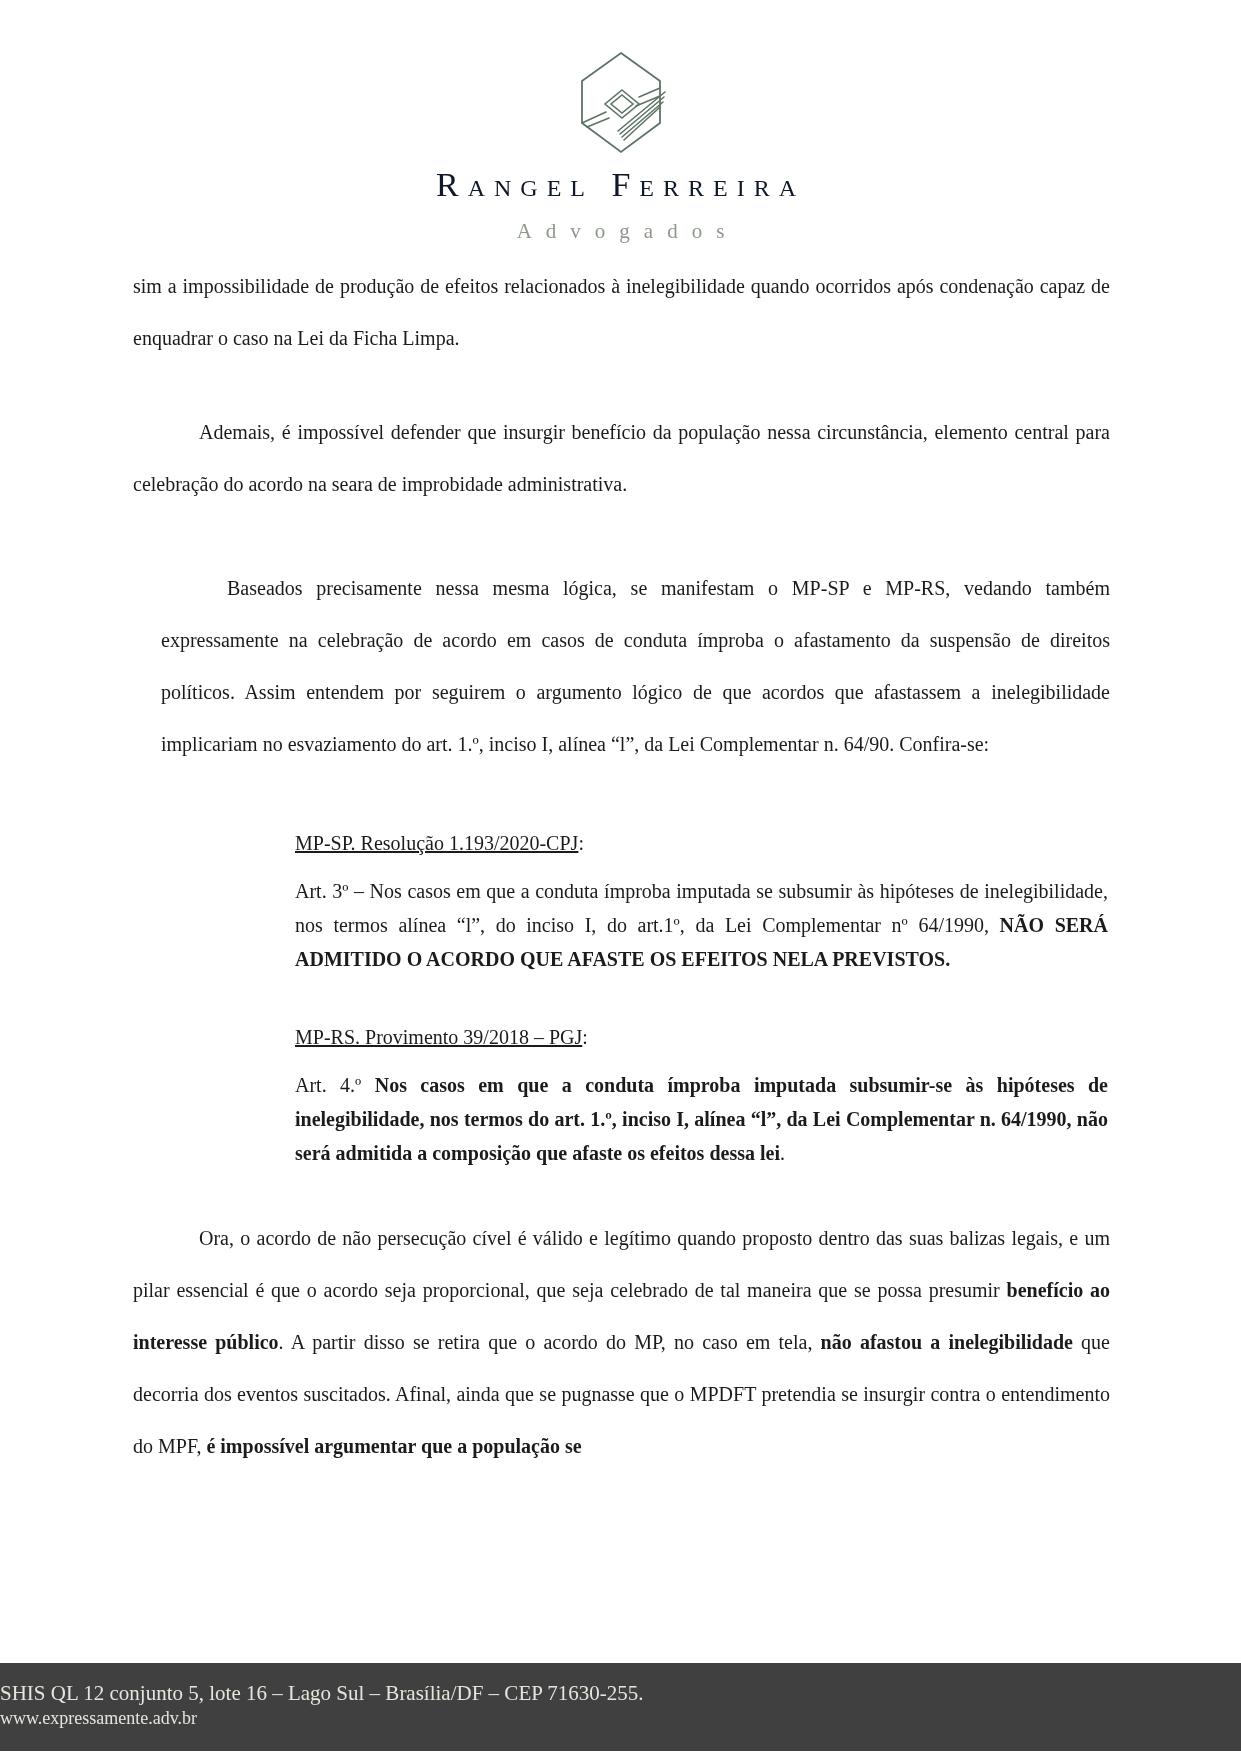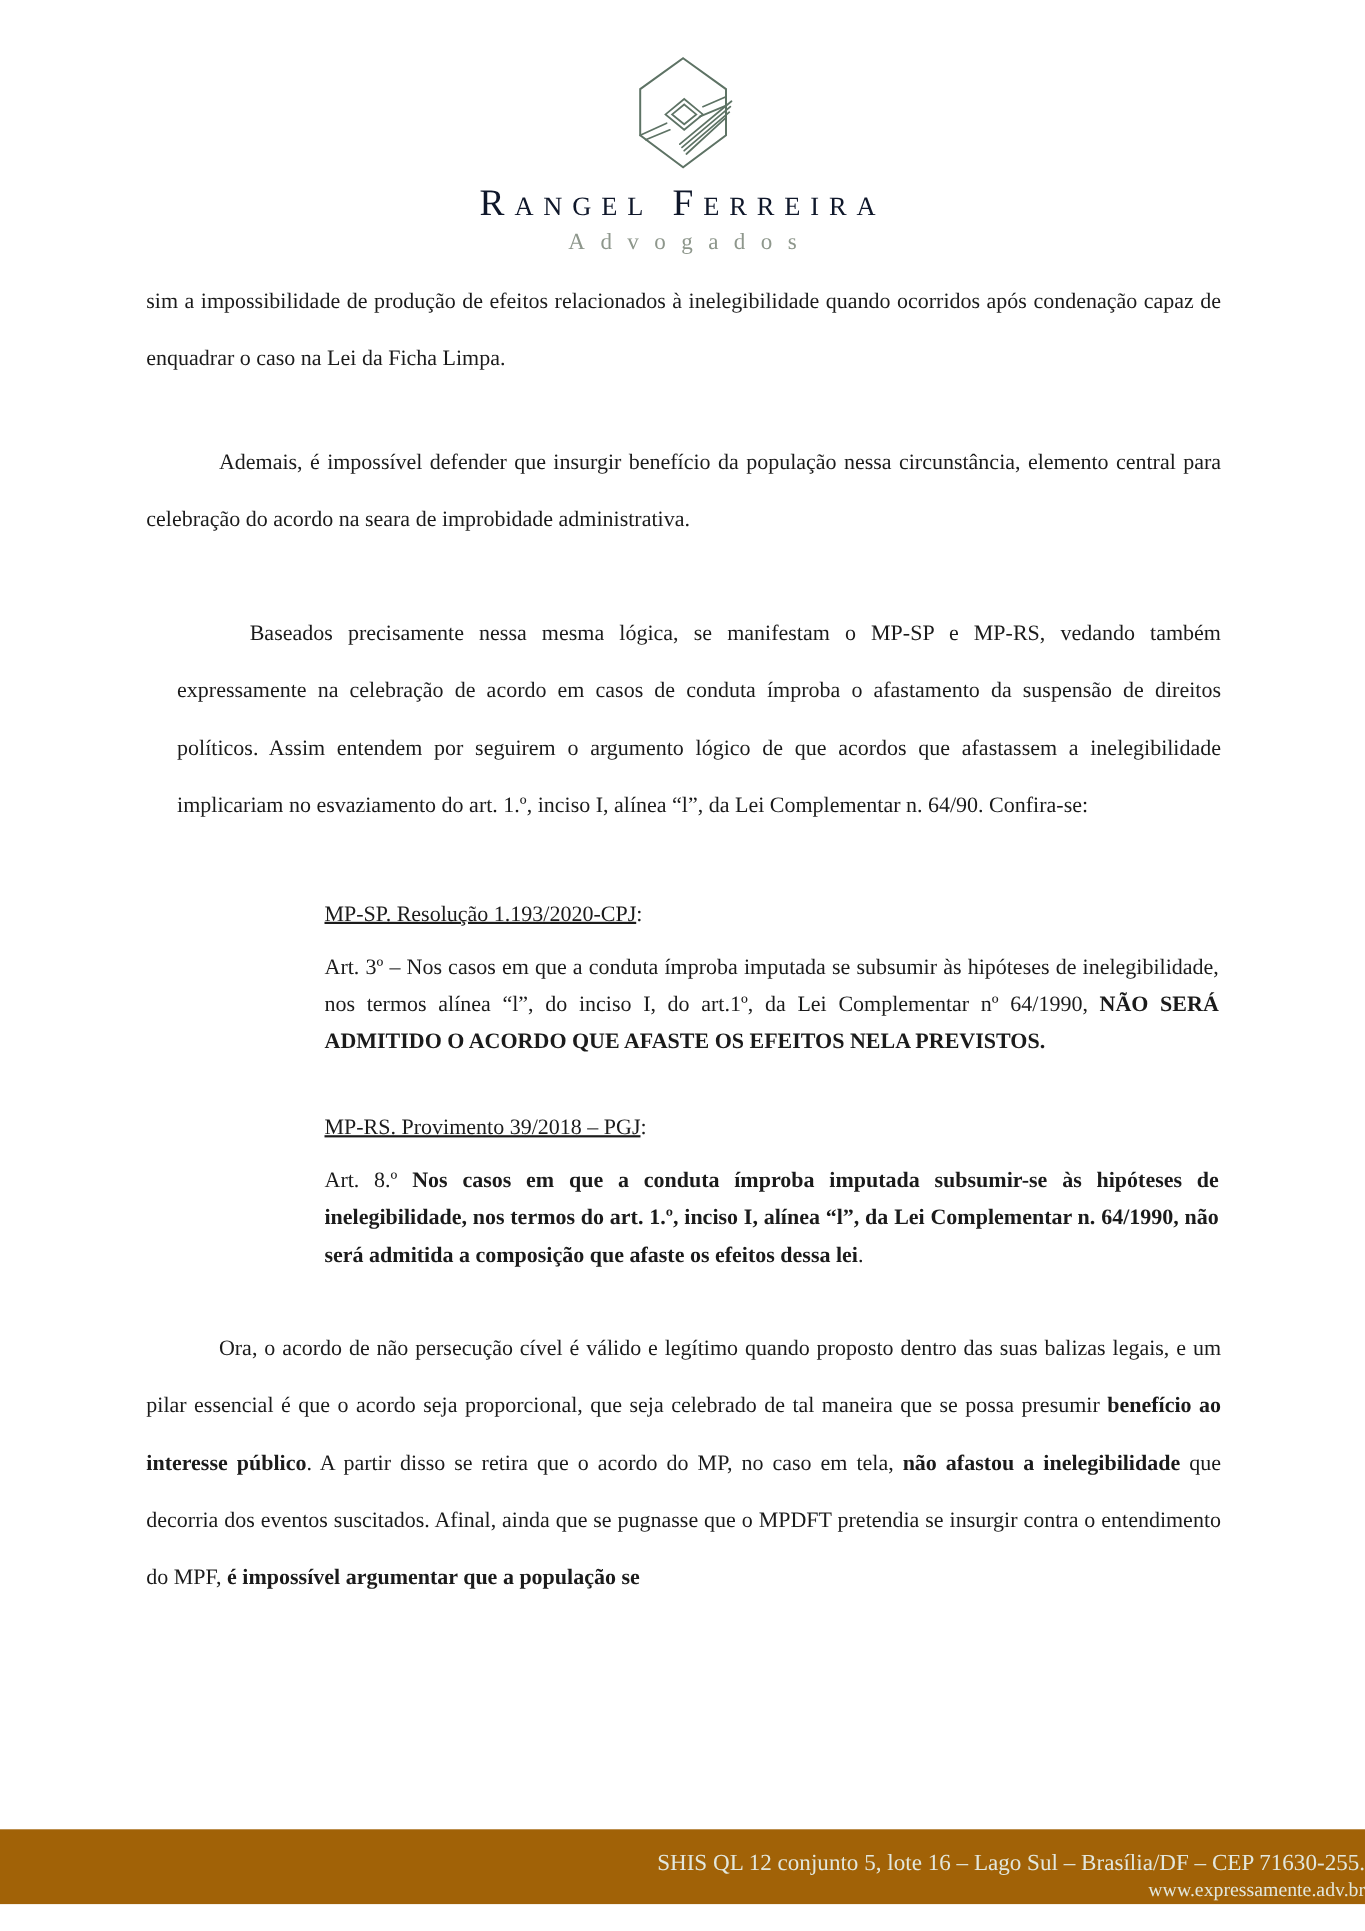--- a/index.html
+++ b/index.html
@@ -28,21 +28,21 @@
     height: 106px;
   }
   .firm-name {
     font-variant: small-caps;
     font-size: 34px;
     letter-spacing: 9px;
     color: #0f172a;
     line-height: 1.1;
   }
   .firm-subtitle {
-    margin-top: 4px;
+    margin-top: 16px;
     font-size: 21px;
     letter-spacing: 14px;
     color: #8e978c;
     padding-left: 14px; 
   }
 
   
   .content {
     margin: 0 131px 0 133px; 
     text-align: justify;
@@ -71,23 +71,23 @@
   .quote-2 { margin-top: 44px; }
   .quote-heading { margin-bottom: 14px; }
   .quote-heading .u { text-decoration: underline; }
 
   
   .footer-bar {
     position: absolute;
     left: 0;
     top: 1663px;
     width: 100%;
-    height: 68px;
-    background: #a16207;
-    text-align: right;
+    height: 88px;
+    background: #404040;
+    text-align: left;
     color: #e2e7dd;
   }
   .footer-address {
     padding-top: 17px;
     font-size: 21px;
     line-height: 26px;
   }
   .footer-website {
     font-size: 18px;
     line-height: 24px;
@@ -128,21 +128,21 @@
 
     <p class="para indent p3"><span>Baseados precisamente nessa mesma lógica, se manifestam o MP-SP e MP-RS, vedando também expressamente na celebração de acordo em casos de conduta ímproba o afastamento da suspensão de direitos políticos. Assim entendem por seguirem o argumento lógico de que acordos que afastassem a inelegibilidade implicariam no esvaziamento do art. 1.º, inciso I, alínea “l”, da Lei Complementar n. 64/90. Confira-se:</span></p>
 
     <blockquote class="quote quote-1">
       <div class="quote-heading"><span class="u">MP-SP. Resolução 1.193/2020-CPJ</span><span>:</span></div>
       <div class="quote-body"><span>Art. 3º – Nos casos em que a conduta ímproba imputada se subsumir às hipóteses de inelegibilidade, nos termos alínea “l”, do inciso I, do art.1º, da Lei Complementar nº 64/1990, </span><span class="bold">NÃO SERÁ ADMITIDO O ACORDO QUE AFASTE OS EFEITOS NELA PREVISTOS.</span></div>
     </blockquote>
 
     <blockquote class="quote quote-2">
       <div class="quote-heading"><span class="u">MP-RS. Provimento 39/2018 – PGJ</span><span>:</span></div>
-      <div class="quote-body"><span>Art. 8.º </span><span class="bold">Nos casos em que a conduta ímproba imputada subsumir-se às hipóteses de inelegibilidade, nos termos do art. 1.º, inciso I, alínea “l”, da Lei Complementar n. 64/1990, não será admitida a composição que afaste os efeitos dessa lei</span><span>.</span></div>
+      <div class="quote-body"><span>Art. 4.º </span><span class="bold">Nos casos em que a conduta ímproba imputada subsumir-se às hipóteses de inelegibilidade, nos termos do art. 1.º, inciso I, alínea “l”, da Lei Complementar n. 64/1990, não será admitida a composição que afaste os efeitos dessa lei</span><span>.</span></div>
     </blockquote>
 
     <p class="para indent p4"><span>Ora, o acordo de não persecução cível é válido e legítimo quando proposto dentro das suas balizas legais, e um pilar essencial é que o acordo seja proporcional, que seja celebrado de tal maneira que se possa presumir </span><span class="bold">benefício ao interesse público</span><span>. A partir disso se retira que o acordo do MP, no caso em tela, </span><span class="bold">não afastou a inelegibilidade</span><span> que decorria dos eventos suscitados. Afinal, ainda que se pugnasse que o MPDFT pretendia se insurgir contra o entendimento do MPF, </span><span class="bold">é impossível argumentar que a população se</span></p>
 
   </main>
 
   <footer class="footer-bar">
     <div class="footer-address">SHIS QL 12 conjunto 5, lote 16 – Lago Sul – Brasília/DF – CEP 71630-255.</div>
     <div class="footer-website">www.expressamente.adv.br</div>
   </footer>

